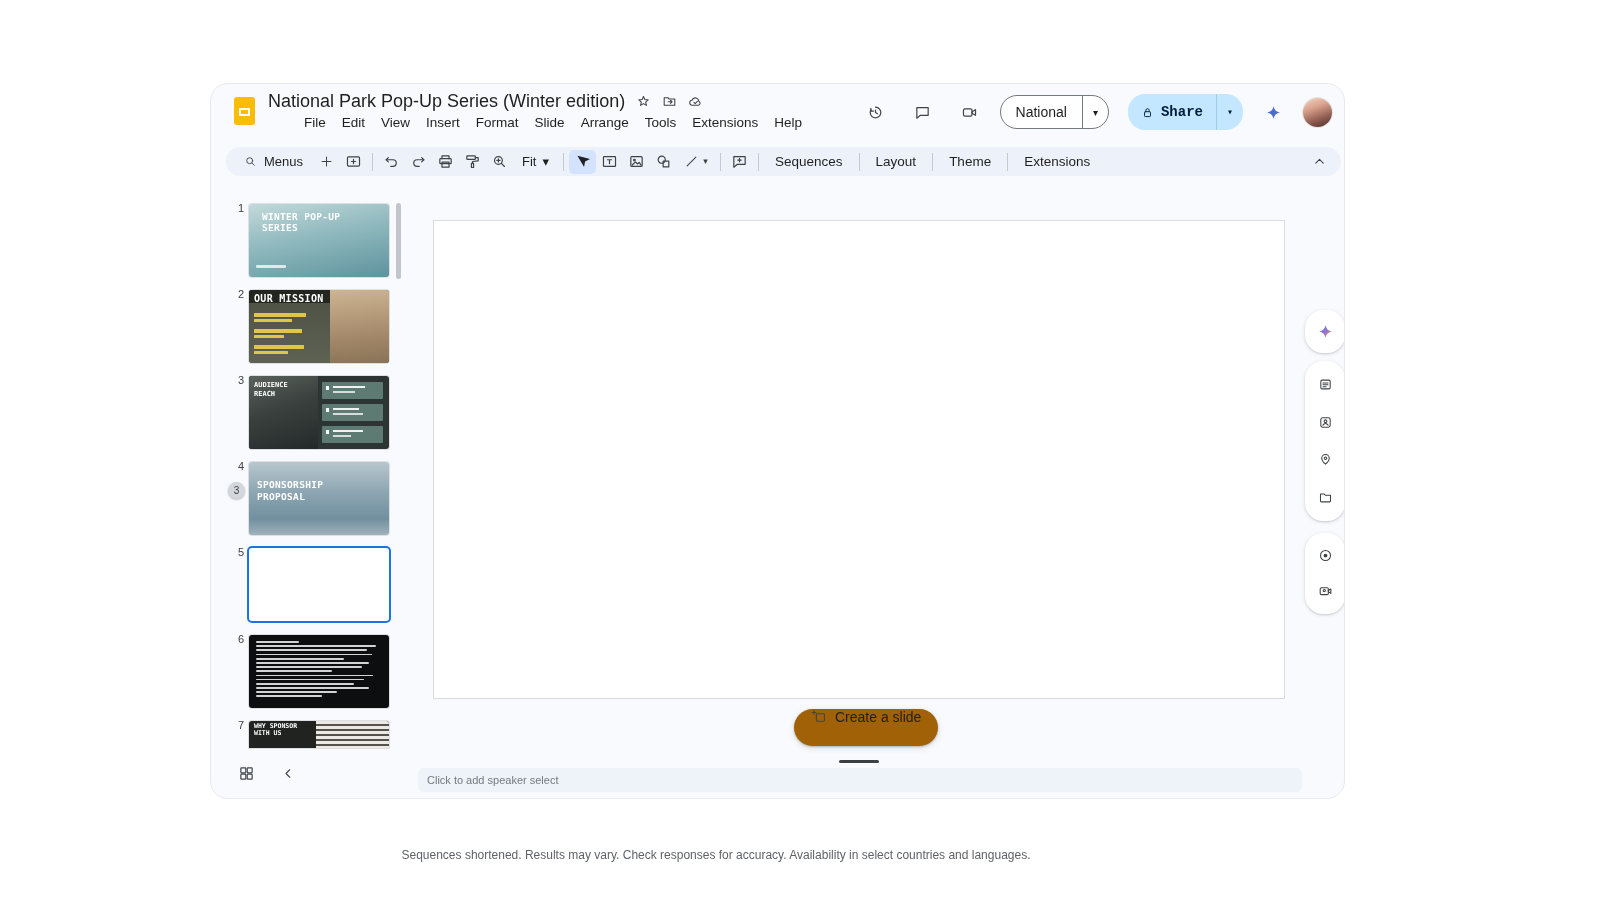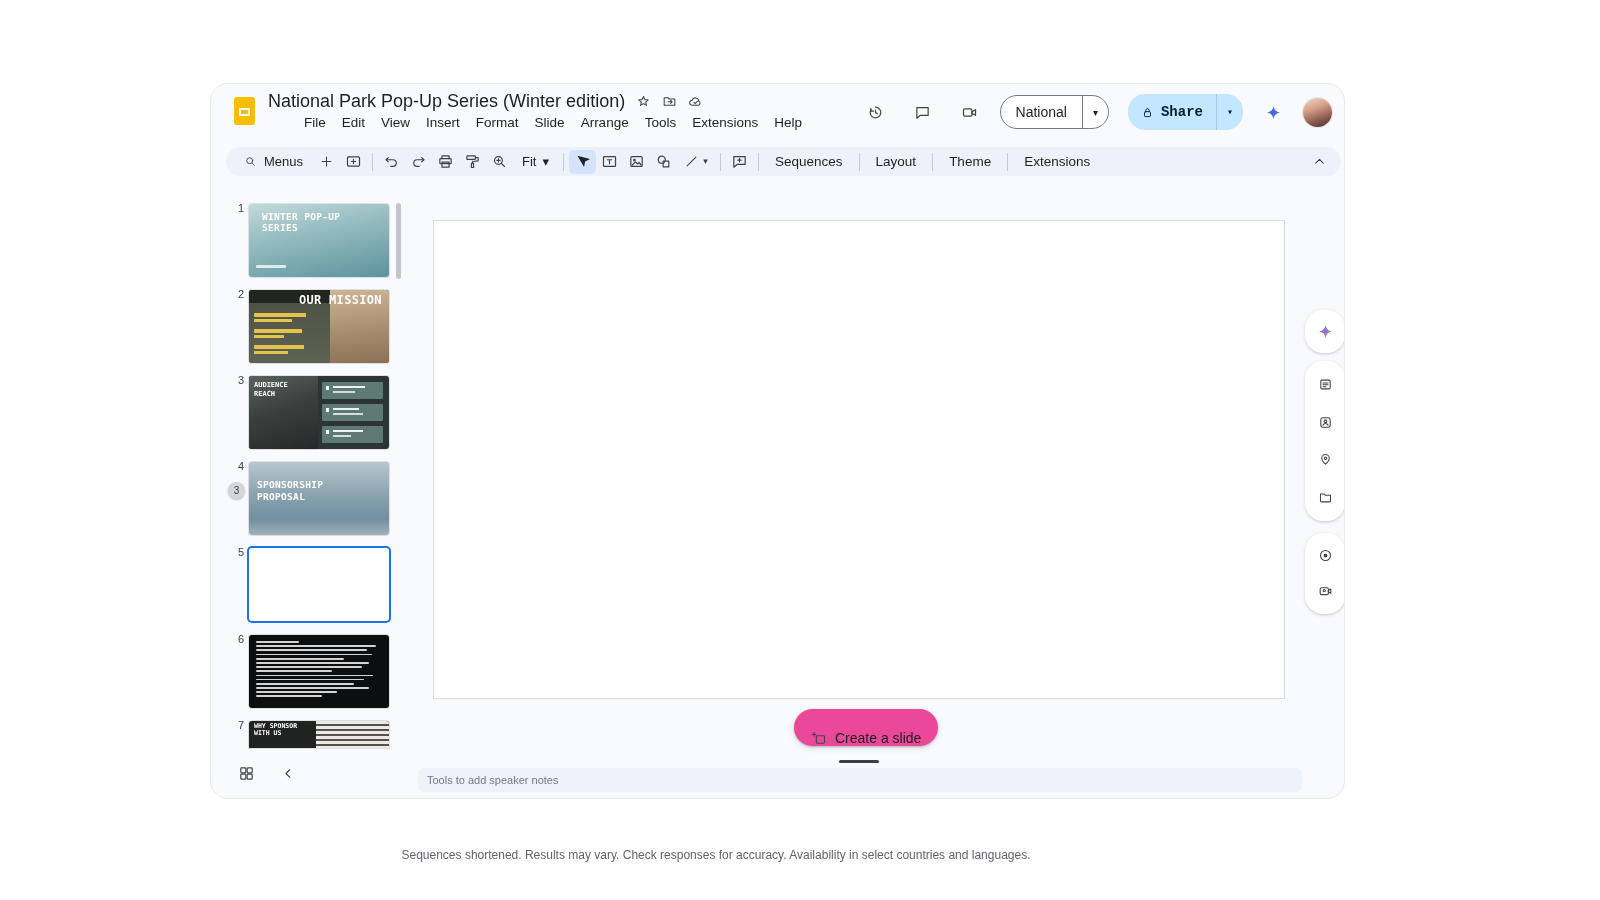--- a/index.html
+++ b/index.html
@@ -50,21 +50,21 @@
     box-shadow:0 0 0 1px rgba(60,64,67,.14);cursor:pointer;background:#fff;}
   .mono{font-family:"DejaVu Sans Mono","Liberation Mono",monospace;}
 
   .t1{background:linear-gradient(168deg,#c3d9da 0%,#8fb9be 45%,#5f939d 100%);padding-left:6px;}
   .t1-title{font-weight:bold;font-size:9.5px;color:#fff;padding:7px 0 0 7px;width:86px;line-height:1.2;letter-spacing:.3px;}
   .t1-cap{position:absolute;left:7px;bottom:9px;width:30px;height:3px;background:rgba(255,255,255,.75);border-radius:1px;}
 
   .t2{background:#565b4d;}
   .t2-left{position:absolute;top:0;left:0;bottom:0;width:58%;background:linear-gradient(180deg,#4b5044,#5d6253);}
   .t2-band{position:absolute;left:0;top:0;width:58%;height:13px;background:#23261f;}
-  .t2-title{position:absolute;left:5px;top:3px;font-weight:bold;font-size:12px;color:#fff;letter-spacing:.3px;margin-left:45px;}
+  .t2-title{position:absolute;left:5px;top:3px;font-weight:bold;font-size:10px;color:#fff;letter-spacing:.3px;}
   .t2-right{position:absolute;top:0;right:0;bottom:0;width:42%;background:linear-gradient(175deg,#cdb493 0%,#a58b6b 60%,#8a7257 100%);}
   .t2 .bar{position:absolute;height:3.5px;background:#e3c34c;border-radius:.5px;}
 
   .t3{background:#2d3534;}
   .t3-left{position:absolute;top:0;left:0;bottom:0;width:49%;background:linear-gradient(160deg,#5a625e 0%,#39403d 45%,#23292786 100%),linear-gradient(#303735,#22282a);}
   .t3-title{position:absolute;left:5px;top:5px;font-weight:bold;font-size:7px;color:#fff;width:55px;line-height:1.3;}
   .t3-box{position:absolute;left:52%;width:44%;height:17px;background:#5d7a73;border-radius:1px;}
   .t3-box .bl{position:absolute;left:4px;top:4px;width:3.5px;height:3.5px;background:#fff;}
   .t3-box .l1{position:absolute;left:11px;top:4px;width:32px;height:2px;background:rgba(255,255,255,.9);}
   .t3-box .l2{position:absolute;left:11px;top:8.5px;width:22px;height:2px;background:rgba(255,255,255,.75);}
@@ -83,22 +83,22 @@
     background:repeating-linear-gradient(180deg,#ece9e4 0 2.5px,#55514b 2.5px 5px);}
 
   .film-scrollbar{position:absolute;left:185px;top:119px;width:5px;height:76px;background:#c2c6cc;border-radius:3px;cursor:pointer;}
   .drag-badge{position:absolute;left:17px;top:398px;width:17px;height:17px;border-radius:50%;background:#d3d7dc;
     color:#3c4043;font-size:10px;display:flex;align-items:center;justify-content:center;box-shadow:0 1px 2px rgba(0,0,0,.25);}
 
   .bl-btn{position:absolute;width:26px;height:26px;display:flex;align-items:center;justify-content:center;border-radius:50%;cursor:pointer;}
 
   
   .canvas{position:absolute;left:222px;top:136px;width:852px;height:479px;background:#fff;border:1px solid #d8dbdf;cursor:default;}
-  .create-slide{position:absolute;left:583px;top:625px;height:37px;border-radius:19px;background:#ec4899;
-    display:flex;align-items:flex-end;gap:9px;padding:0 17px;cursor:pointer;
+  .create-slide{position:absolute;left:583px;top:625px;height:37px;border-radius:19px;background:#a16207;
+    display:flex;align-items:flex-start;gap:9px;padding:0 17px;cursor:pointer;
     box-shadow:0 1px 2px rgba(60,64,67,.3),0 2px 6px rgba(60,64,67,.15);}
   .create-slide span{font-size:14px;color:#1f1f1f;}
   .notes-handle{position:absolute;left:628px;top:676px;width:40px;height:3px;background:#3c4043;border-radius:2px;cursor:row-resize;}
   .speaker-notes{position:absolute;left:207px;top:684px;width:884px;height:24px;background:#eef2f9;border-radius:6px;
     display:flex;align-items:center;padding:0 9px;cursor:text;}
   .speaker-notes span{font-size:11px;color:#747981;}
 
   
   .rail-pill{position:absolute;background:#fff;border-radius:18px;display:flex;flex-direction:column;
     align-items:center;justify-content:space-evenly;box-shadow:0 1px 2px rgba(60,64,67,.18),0 1px 4px rgba(60,64,67,.1);}
@@ -427,21 +427,21 @@
   <div class="create-slide">
     <svg class="ic sm" viewBox="0 0 24 24">
         <path d="M5 2.5v6M2 5.5h6"></path>
         <rect x="8.5" y="7.5" width="13" height="12" rx="1.5"></rect>
       </svg>
     <span>Create a slide</span>
   </div>
 
   <div class="notes-handle"></div>
   <div class="speaker-notes">
-    <span>Tools to add speaker notes</span>
+    <span>Click to add speaker select</span>
   </div>
 
   <div class="rail-pill rail-gem">
     <svg class="ic" viewBox="0 0 24 24" style="stroke:none">
       <defs>
           <linearGradient id="g2" x1="0" y1="0" x2="1" y2="1">
             <stop offset="0" stop-color="#4285f4"></stop>
             <stop offset=".55" stop-color="#9b72cb"></stop>
             <stop offset="1" stop-color="#fbbc04"></stop>
           </linearGradient>

